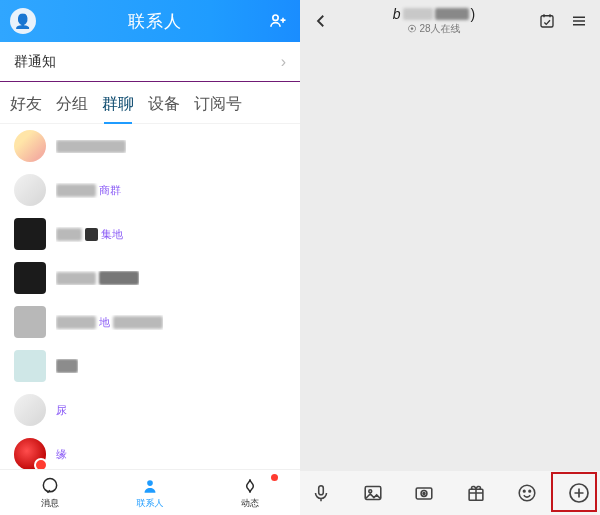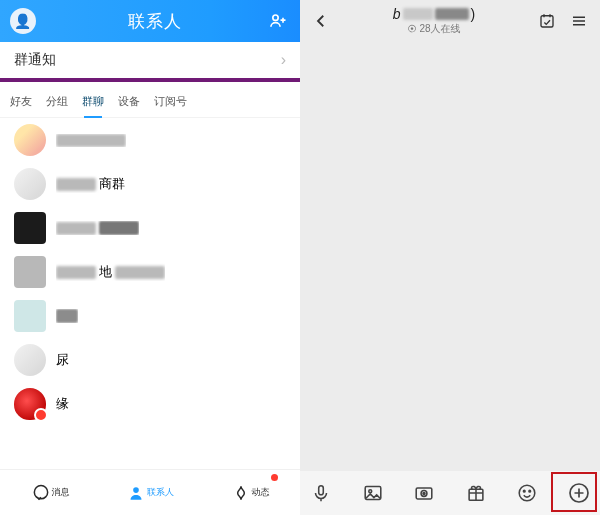--- a/index.html
+++ b/index.html
@@ -31,56 +31,56 @@
     font-size:14px; color:#3a5b7d;
     margin-right: 8px;
   }
   .left-title { flex:1; text-align:center; font-size: 17px; font-weight: 500; letter-spacing: 1px;}
   .add-friend-icon { width: 24px; height:24px; display:flex;align-items:center;justify-content:center;}
   .group-notice {
     height: 40px;
     display:flex; align-items: center;
     padding: 0 14px;
     color:#333; font-size: 14px;
-    border-bottom: 4px solid #701a75;
+    border-bottom: 1px solid #701a75;
   }
   .group-notice .chev { margin-left:auto; color:#bbb; font-size:16px;}
   .tabs {
     display:flex; padding: 6px 10px 0 10px; gap: 14px;
     border-bottom: 1px solid #f2f2f2;
-    font-size: 11px;
+    font-size: 16px;
   }
   .tab { padding: 6px 0 8px 0; color:#555; position:relative;}
   .tab.active { color:#0c4a6e; }
   .tab.active::after {
     content:""; position:absolute; left:2px; right:2px; bottom:-1px;
     height:2px; background:#1f9cff;
   }
   .list { flex:1; overflow:hidden; }
   .row { display:flex; align-items:center; padding: 6px 14px; height: 44px;}
   .row .ava {
     width:32px;height:32px;border-radius:4px;background:#ccc;margin-right:10px;
     display:flex;align-items:center;justify-content:center;font-size:18px;
     flex-shrink: 0;
   }
-  .row .name { font-size:13px; color:#000000; white-space:nowrap; overflow:hidden; text-overflow:ellipsis; display:flex; align-items:center; gap:3px;}
+  .row .name { font-size:11px; color:#8b5cf6; white-space:nowrap; overflow:hidden; text-overflow:ellipsis; display:flex; align-items:center; gap:3px;}
   .name .blur { display:inline-block; height:13px; background:#b9b9b9; border-radius:2px; filter:blur(1.5px);}
   .bw-thumb { width:13px;height:13px;background:#333;display:inline-block;border-radius:2px;}
   .ava.heart { background: radial-gradient(circle at 40% 40%, #ff4d4d 0%, #c20a0a 70%); border-radius:50% 50% 48% 48%; position:relative;}
   .ava.heart::after{content:"";position:absolute;right:-2px;bottom:-2px;width:10px;height:10px;border:2px solid #fff;border-radius:50%;background:#ff3b30;transform:rotate(0);}
   .ava.cartoon{background:linear-gradient(135deg,#ffe5a8 30%,#f5b1a1 80%);border-radius:50%;}
   .ava.grey{background:#b8b8b8;}
   .ava.dark{background:#1b1b1b;}
   .ava.teal{background:#cfe7e7;}
   .ava.fade{background:linear-gradient(135deg,#f2f2f2,#d6d6d6);border-radius:50%;}
 
   .bottom-bar {
     height: 46px; display:flex; border-top:1px solid #f0f0f0;
   }
-  .bottom-item { flex:1; display:flex; flex-direction:row; align-items:center; justify-content:center; gap:1px; color:#2a2a2a; font-size:9px; position:relative;}
+  .bottom-item { flex:1; display:flex; flex-direction:column; align-items:center; justify-content:center; gap:1px; color:#2a2a2a; font-size:9px; position:relative;}
   .bottom-item.active { color:#1f9cff;}
   .bottom-item .ic { width:20px;height:20px;display:flex;align-items:center;justify-content:center;}
   .dot { position:absolute; top:4px; right:22px; width:7px;height:7px;border-radius:50%;background:#ff3b30;}
 
   
   .right { flex:1; height:100%; background:#ececec; display:flex; flex-direction:column; }
   .right-header {
     height: 42px; background:#ececec;
     display:flex; align-items:center; padding: 0 10px;
     position:relative;
@@ -141,20 +141,28 @@
       <div class="row">
         <div class="ava fade"></div>
         <div class="name">
             <span class="blur" style="width:40px"></span>
             <span>商群</span>
           </div>
       </div>
       <div class="row">
         <div class="ava dark"></div>
         <div class="name">
+            <span class="blur" style="width:26px"></span>
+            <span class="bw-thumb"></span>
+            <span>集地</span>
+          </div>
+      </div>
+      <div class="row">
+        <div class="ava dark"></div>
+        <div class="name">
             <span class="blur" style="width:40px"></span>
             <span class="bw-thumb" style="width:40px;height:14px;background:#777;filter:blur(1px)"></span>
           </div>
       </div>
       <div class="row">
         <div class="ava grey"></div>
         <div class="name">
             <span class="blur" style="width:40px"></span>
             <span>地</span>
             <span class="blur" style="width:50px"></span>

